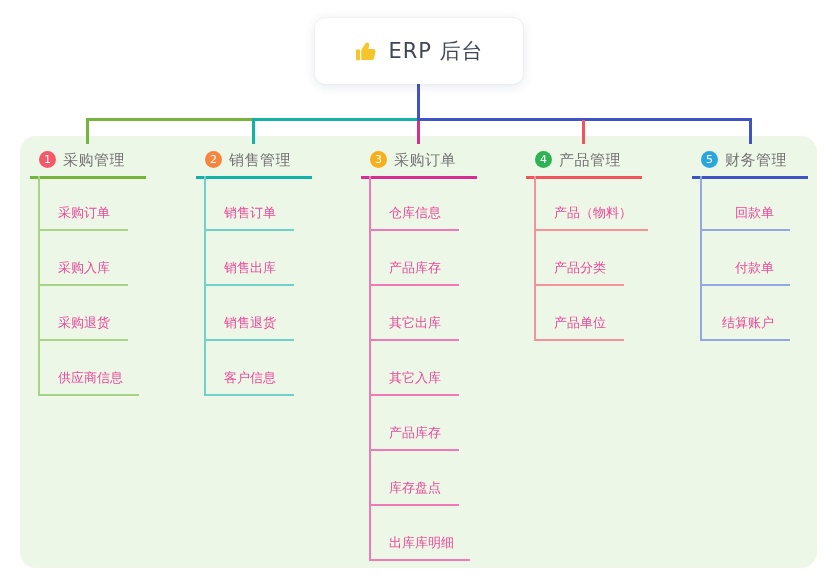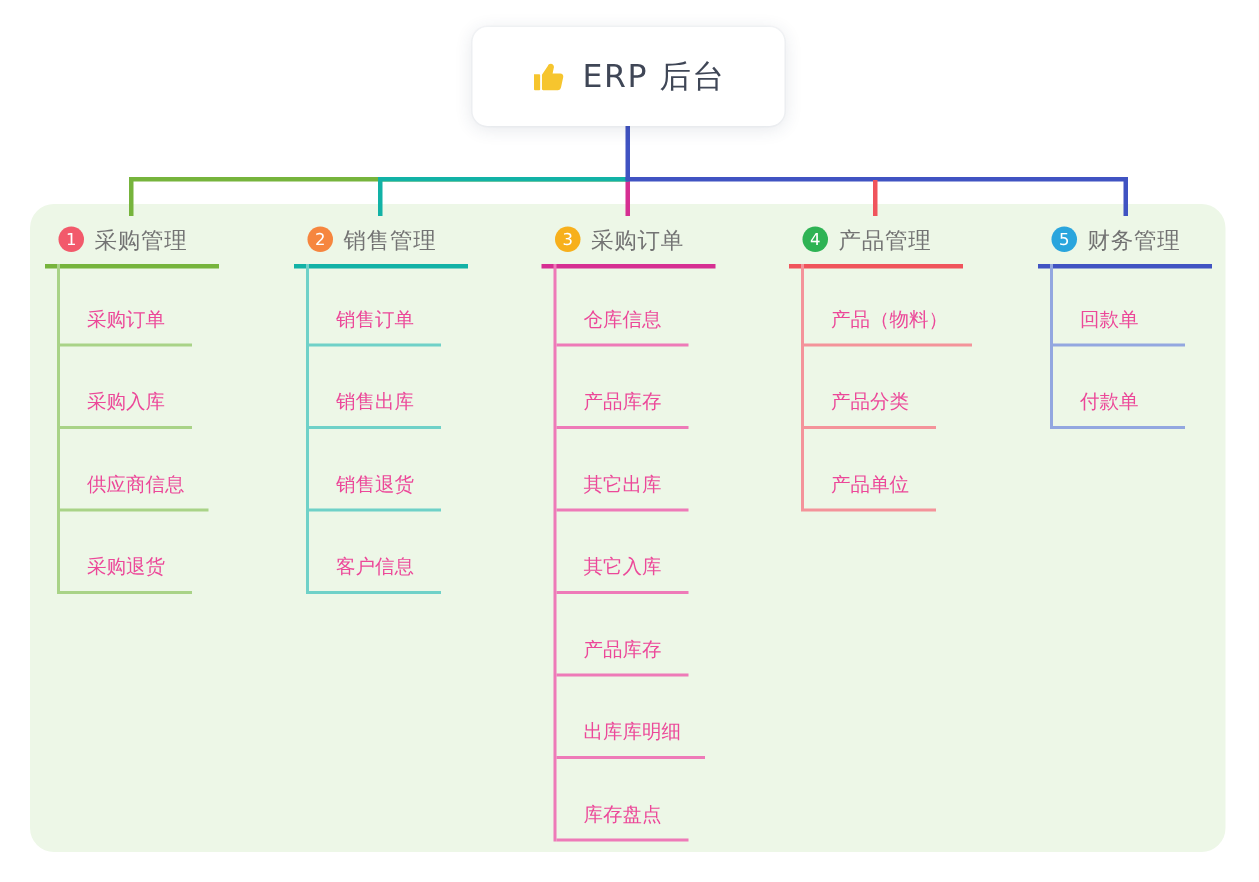--- a/index.html
+++ b/index.html
@@ -37,21 +37,21 @@
   .child{height:55px;display:flex;align-items:flex-end;box-sizing:border-box;
          border-bottom:2px solid;padding:0 16px 7px 18px;min-width:88px;
          width:fit-content;cursor:pointer;}
   .clabel{font-size:13px;color:#ec4899;white-space:nowrap;}
 
   
   .b1 .bhead{border-color:#76b43c;} .b1 .children{border-color:#a9d387;} .b1 .child{border-color:#a9d387;}
   .b2 .bhead{border-color:#12b2a6;} .b2 .children{border-color:#6fd1c8;} .b2 .child{border-color:#6fd1c8;align-items:flex-end;}
   .b3 .bhead{border-color:#d62f92;} .b3 .children{border-color:#ee7ab8;} .b3 .child{border-color:#ee7ab8;}
   .b4 .bhead{border-color:#f0545c;} .b4 .children{border-color:#f4939a;} .b4 .child{border-color:#f4939a;align-items:flex-end;}
-  .b5 .bhead{border-color:#4053c2;} .b5 .children{border-color:#93a7e0;} .b5 .child{border-color:#93a7e0;}
+  .b5 .bhead{border-color:#4053c2;} .b5 .children{border-color:#93a7e0;} .b5 .child{border-color:#93a7e0;justify-content:flex-end;}
   .badge-1{background:#f25a6b;} .badge-2{background:#f6863f;} .badge-3{background:#f7b01c;}
   .badge-4{background:#2eb354;} .badge-5{background:#2aa5dd;}
 </style>
 </head>
 <body>
 
 <div class="canvas">
 
   <div class="panel"></div>
 
@@ -81,24 +81,24 @@
       <span class="blabel">采购管理</span>
     </div>
     <div class="children">
       <div class="child">
           <span class="clabel">采购订单</span>
         </div>
       <div class="child">
           <span class="clabel">采购入库</span>
         </div>
       <div class="child">
-          <span class="clabel">供应商信息</span>
+          <span class="clabel">采购退货</span>
         </div>
       <div class="child">
-          <span class="clabel">采购退货</span>
+          <span class="clabel">供应商信息</span>
         </div>
     </div>
   </div>
 
   <div class="branch b2" style="left:196px;">
     <div class="bhead">
       <span class="badge badge-2">2</span>
       <span class="blabel">销售管理</span>
     </div>
     <div class="children">
@@ -132,24 +132,24 @@
       <div class="child">
           <span class="clabel">其它出库</span>
         </div>
       <div class="child">
           <span class="clabel">其它入库</span>
         </div>
       <div class="child">
           <span class="clabel">产品库存</span>
         </div>
       <div class="child">
-          <span class="clabel">出库库明细</span>
+          <span class="clabel">库存盘点</span>
         </div>
       <div class="child">
-          <span class="clabel">库存盘点</span>
+          <span class="clabel">出库库明细</span>
         </div>
     </div>
   </div>
 
   <div class="branch b4" style="left:526px;">
     <div class="bhead">
       <span class="badge badge-4">4</span>
       <span class="blabel">产品管理</span>
     </div>
     <div class="children">
@@ -170,16 +170,19 @@
       <span class="badge badge-5">5</span>
       <span class="blabel">财务管理</span>
     </div>
     <div class="children">
       <div class="child">
           <span class="clabel">回款单</span>
         </div>
       <div class="child">
           <span class="clabel">付款单</span>
         </div>
+      <div class="child">
+          <span class="clabel">结算账户</span>
+        </div>
     </div>
   </div>
 
 </div>
 
 </body></html>

